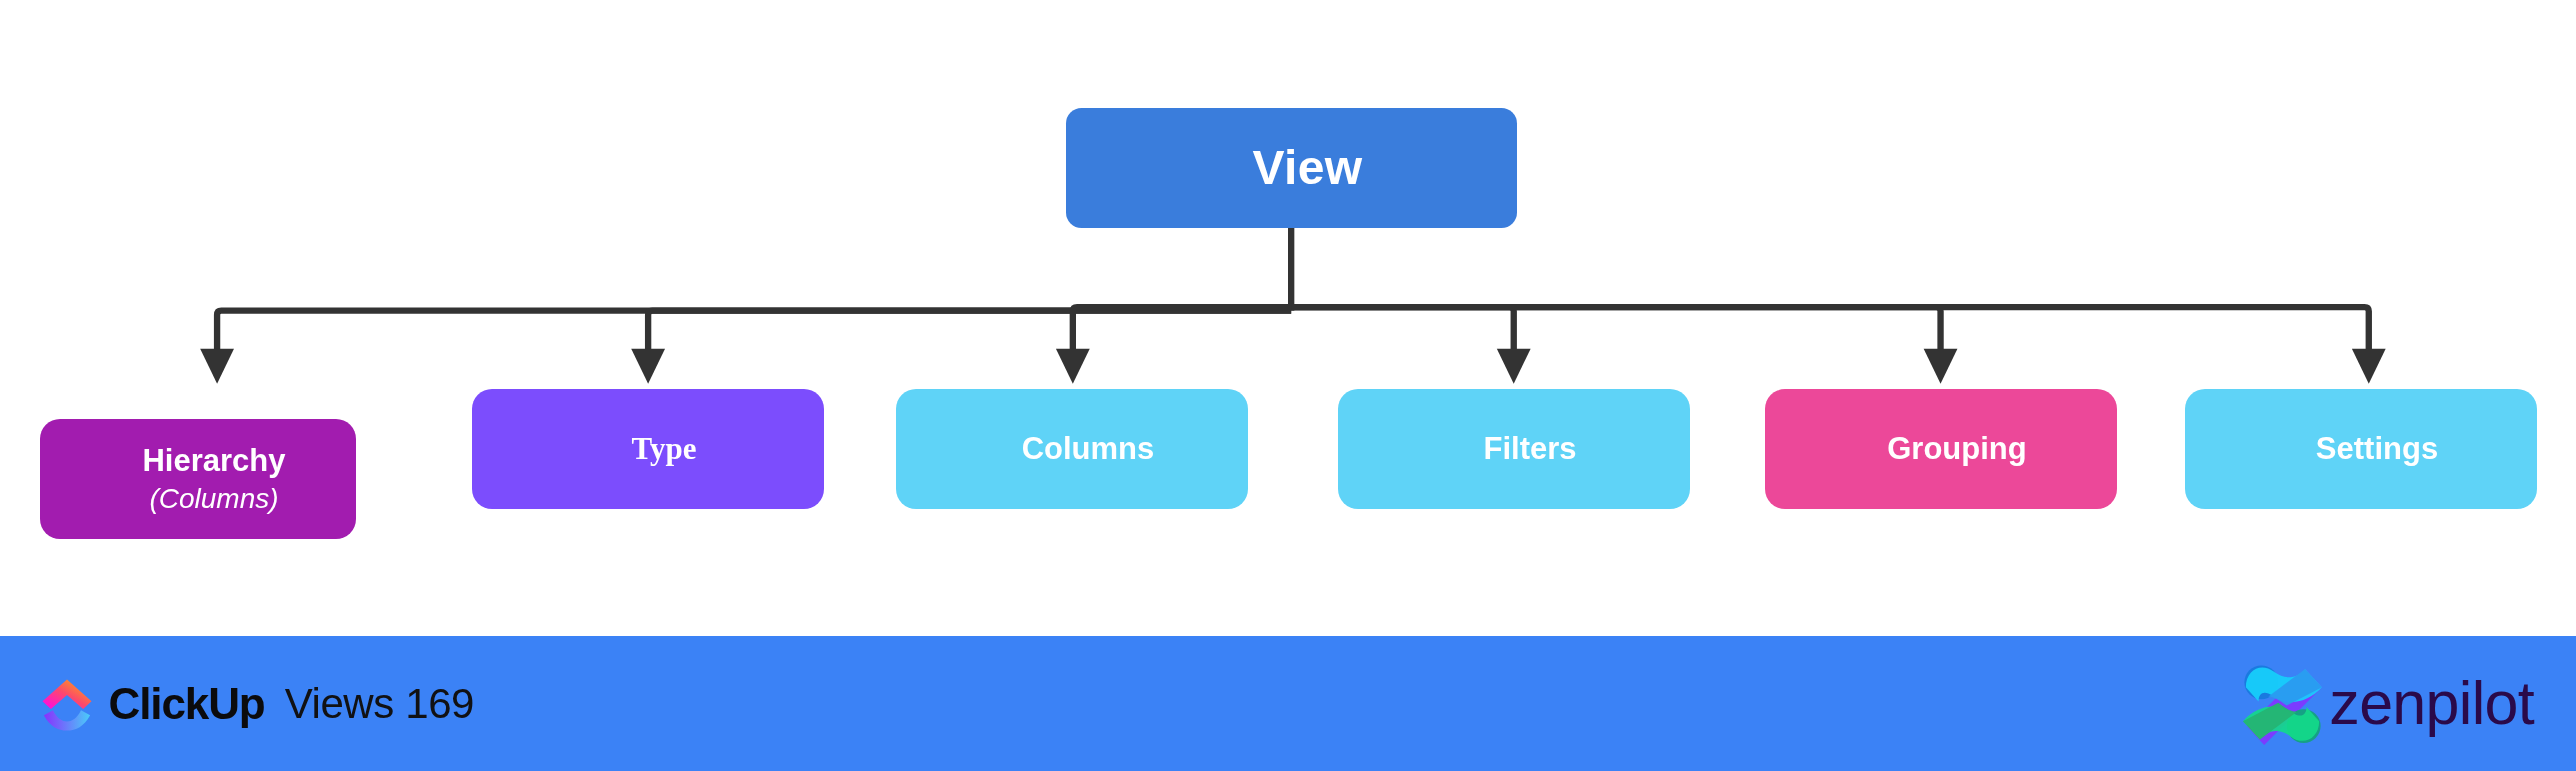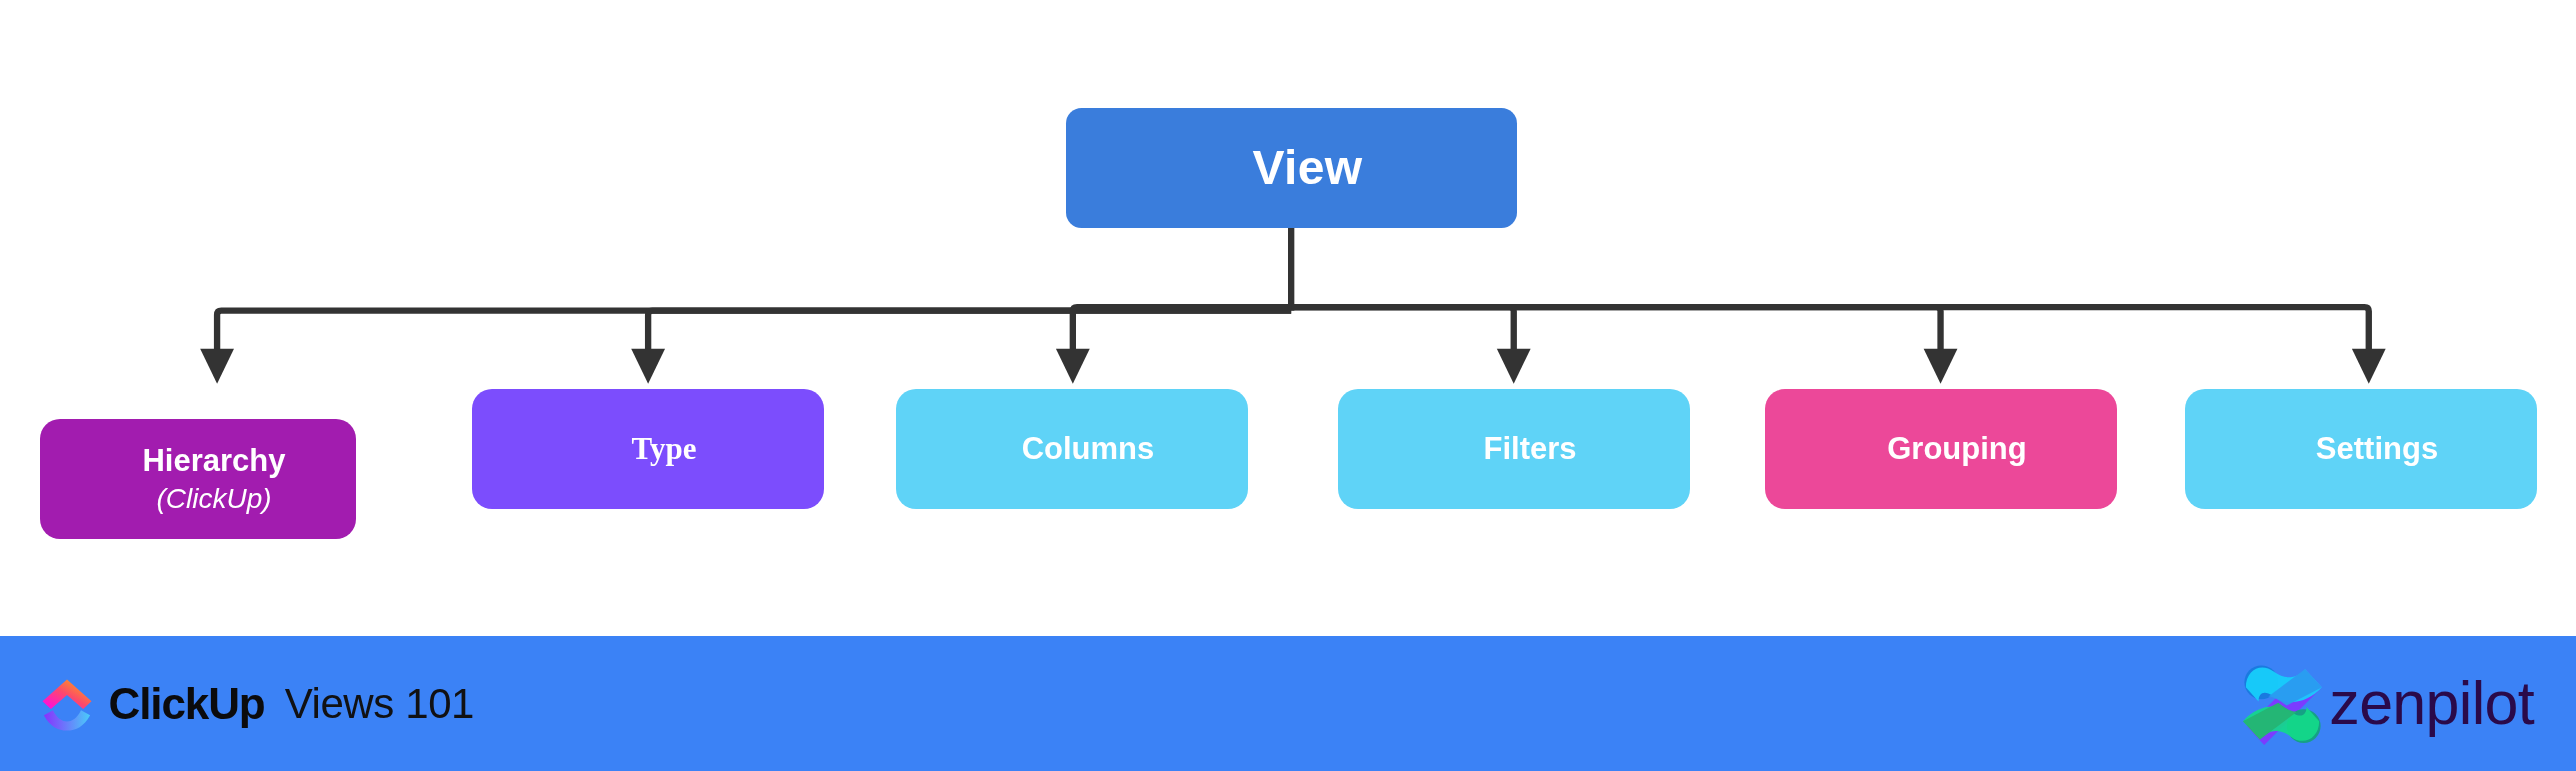--- a/index.html
+++ b/index.html
@@ -171,21 +171,21 @@
         <path d="M 3362 545 L 3338 495 L 3386 495 Z"></path>
       </g>
     </svg>
 
     <div class="node node-root" style="background: rgb(58, 125, 220); color: rgb(255, 255, 255);">
       <span class="node-title">View</span>
     </div>
 
     <div class="node node-child" style="left: 40px; width: 316px; background: #a21caf; color: rgb(255, 255, 255); margin-top: 30px;">
       <span class="node-title">Hierarchy</span>
-      <span class="node-subtitle">(ClickUp)</span>
+      <span class="node-subtitle">(Columns)</span>
     </div>
 
     <div class="node node-child" style="left: 472px; width: 352px; background: rgb(124, 77, 253); color: rgb(255, 255, 255); font-family: Liberation Serif, serif;">
       <span class="node-title">Type</span>
     </div>
 
     <div class="node node-child" style="left: 896px; width: 352px; background: rgb(95, 211, 247); color: rgb(255, 255, 255);">
       <span class="node-title">Columns</span>
     </div>
 
@@ -215,21 +215,21 @@
           </linearGradient>
           <linearGradient id="cuBot" x1="0" y1="0" x2="1" y2="0">
             <stop offset="0%" stop-color="#8930fd"></stop>
             <stop offset="100%" stop-color="#49ccf9"></stop>
           </linearGradient>
         </defs>
         <path d="M 2 36 L 37 5 L 72 36 L 60 47 L 37 27 L 14 47 Z" fill="url(#cuTop)"></path>
         <path d="M 4 56 L 17 49 C 23 61 30 65 37 65 C 44 65 51 61 57 49 L 70 56 C 61 72 50 78 37 78 C 24 78 13 72 4 56 Z" fill="url(#cuBot)"></path>
       </svg>
       <span id="clickup-wordmark">ClickUp</span>
-      <span id="deck-title">Views 101</span>
+      <span id="deck-title">Views 169</span>
     </div>
 
     <div id="footer-right">
       <svg id="zenpilot-mark" viewBox="0 0 112 126" aria-hidden="true">
         <path d="M 88 14 L 112 40 L 30 122 L 6 96 Z" fill="#7b3cff"></path>
         <circle cx="26" cy="33" r="24" fill="#1a7ae0"></circle>
         <path d="M 4 40 C 4 15 26 4 44 18 C 60 30 76 28 88 14 L 112 40 C 90 64 62 66 42 52 C 30 44 22 48 22 60 Z" fill="#17cffb" opacity="0.92"></path>
         <path d="M 88 14 L 112 40 L 62 66 C 52 58 44 54 36 53 Z" fill="#2a9bf0" opacity="0.95"></path>
         <circle cx="86" cy="95" r="24" fill="#16a085"></circle>
         <path d="M 108 88 C 108 112 86 124 68 110 C 52 98 36 100 24 114 L 0 88 C 22 64 50 62 70 76 C 82 84 90 80 90 68 Z" fill="#14d98a" opacity="0.92"></path>

